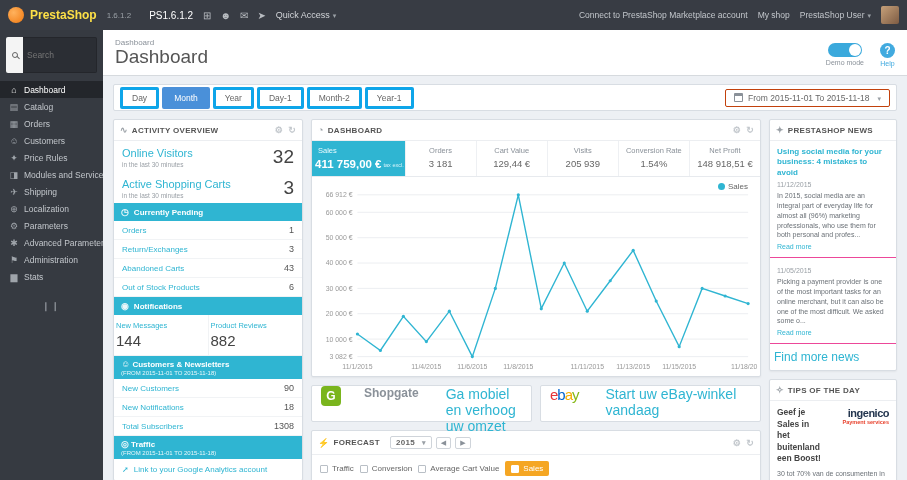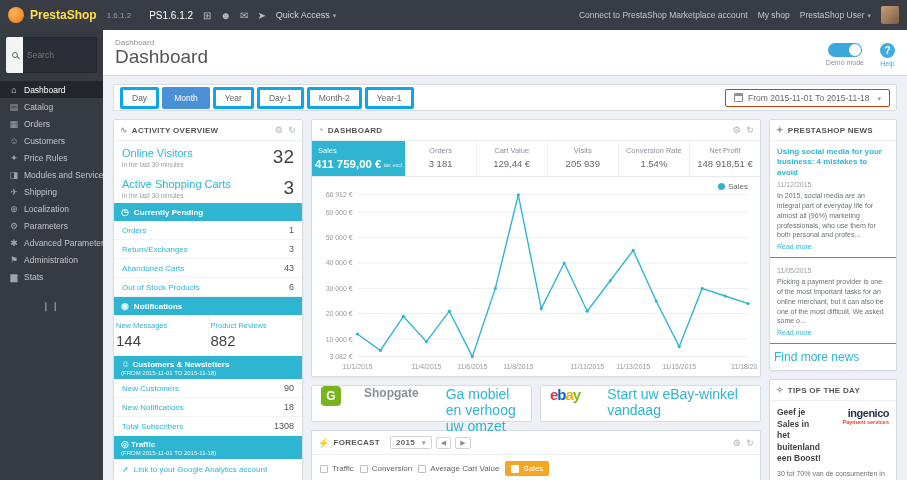--- a/index.html
+++ b/index.html
@@ -107,21 +107,21 @@
   .sline{fill:none;stroke:var(--accent,#2fb5d2);stroke-width:1.4}
   .sdot{fill:var(--accent,#2fb5d2)}
 
   
   .mods{display:flex;gap:8px;margin-top:8px}
   .mod{flex:1;background:#fff;border:1px solid #d8dde3;border-radius:2px;height:37px;display:flex;gap:23px;padding:0 9px}
   .sg-ic{width:20px;height:20px;border-radius:4px;background:#7ab51d;color:#fff;font-weight:bold;font-size:12px;text-align:center;line-height:20px;flex:0 0 auto}
   .sg-ic::before{content:"G"}
   .sg-name{color:#8a9199;font-size:12px;font-weight:bold}
   .mod-link{color:var(--accent,#2fb5d2);font-size:14px;margin-left:4px}
-  .ebay-logo{font-size:15px;font-weight:bold;letter-spacing:-1px;flex:0 0 auto}
+  .ebay-logo{font-size:15px;font-weight:normal;letter-spacing:-1px;flex:0 0 auto}
   .ebay-logo .e0{color:#e53238}.ebay-logo .e1{color:#0064d2}.ebay-logo .e2{color:#f5af02}.ebay-logo .e3{color:#86b817}
 
   
   .forecast{margin-top:8px}
   .ysel{display:flex;align-items:center;gap:4px;border:1px solid #cfd4da;border-radius:2px;background:#fff;font-size:8px;color:#666;padding:1px 5px;margin-left:6px;cursor:pointer}
   .navbtn{border:1px solid #cfd4da;border-radius:2px;background:#fff;color:#8a9199;font-size:7px;padding:1px 4px}
   .flegend{display:flex;gap:6px;align-items:center;padding:6px 8px;flex-wrap:nowrap}
   .fleg{display:flex;align-items:center;gap:4px;font-size:8px;color:#666;cursor:pointer;white-space:nowrap}
   .fleg .cb{width:8px;height:8px;border:1px solid #b9bfc6;border-radius:1px;background:#fff;display:inline-block}
   .fleg.on{background:var(--orange,#f5a623);color:#fff;padding:3px 6px;border-radius:2px}

